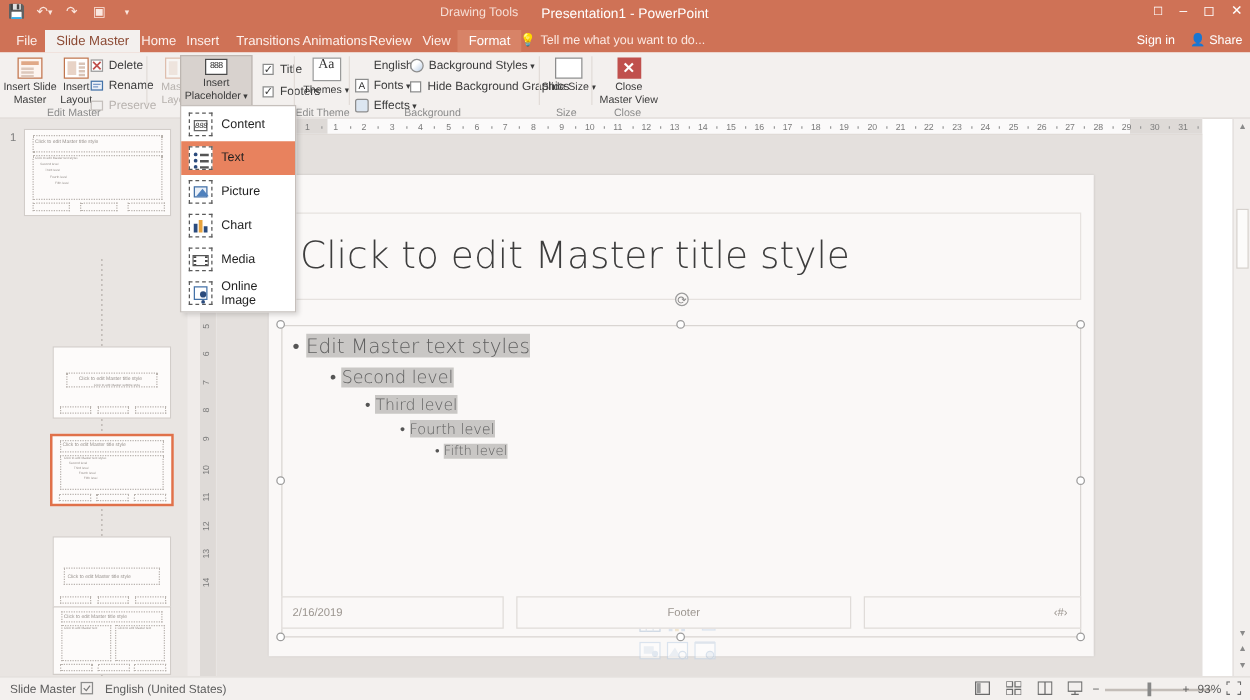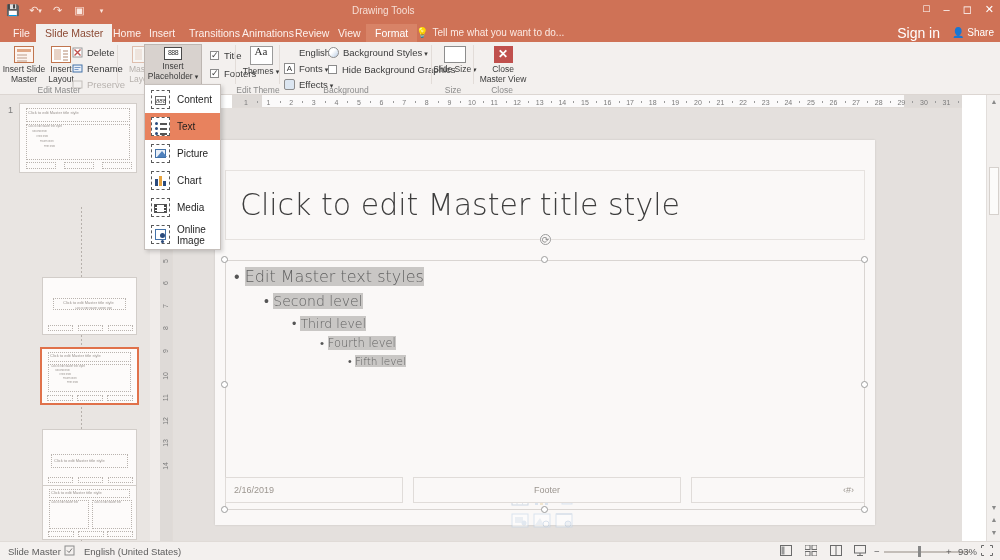--- a/index.html
+++ b/index.html
@@ -35,21 +35,21 @@
     position:absolute; top:0; height:18px; line-height:18px; padding:0 9px;
     font-size:10.5px; color:#fdf0ec; cursor:default; white-space:nowrap;
   }
   .tab.active{ background:#f3f0ee; color:#8c4a34; }
   .tab.ctx{ background:#d88367; color:#fff;}
   .tellme{
     position:absolute; left:416px; top:0; height:18px; line-height:18px;
     font-size:10px; color:#fce9e2; white-space:nowrap;
   }
   .tellme .bulb{ margin-right:4px; }
-  .signin{ position:absolute; right:60px; top:0; height:18px; line-height:18px; font-size:14px; color:#fff;}
+  .signin{ position:absolute; right:60px; top:0; height:18px; line-height:18px; font-size:10px; color:#fff;}
   .share{ position:absolute; right:6px; top:0; height:18px; line-height:18px; font-size:10px; color:#fff;}
   
   .ribbon{
     position:absolute; left:0; top:42px; width:1000px; height:53px;
     background:#f3f0ee; border-bottom:1px solid #dcd6d2;
   }
   .rgroup{ position:absolute; top:0; height:53px; }
   .rgroup .glabel{
     position:absolute; bottom:0px; width:100%; text-align:center;
     font-size:8.5px; color:#8a8a8a;
@@ -98,21 +98,21 @@
   .ic-fontA{width:11px;height:11px;border:1px solid #8d8d8d;background:#fff;font-size:8px;
      text-align:center;line-height:10px;color:#333;}
   .ic-effects{width:11px;height:11px;border:1px solid #8d8d8d;background:#dce6f1;border-radius:2px;}
   .ic-bgst{width:11px;height:11px;border:1px solid #8d8d8d;border-radius:50%;background:
      linear-gradient(135deg,#fff 40%,#b9cde5 100%);}
   .ic-size{width:22px;height:17px;border:1.5px solid #8d8d8d;background:#fff;}
   .ic-close{width:19px;height:17px;background:#c0504d;color:#fff;font-size:12px;font-weight:bold;
      text-align:center;line-height:17px;font-family:"Liberation Sans",sans-serif;}
   
   .ddmenu{
-    position:absolute; left:144px; top:84px; width:77px;
+    position:absolute; left:144px; top:84px; width:93px;
     background:#fff; border:1px solid #c6c0bc; z-index:60;
     box-shadow:2px 2px 4px rgba(0,0,0,.16); padding:1px 0;
   }
   .dditem{
     height:27px; display:flex; align-items:center; padding-left:6px; cursor:default;
     font-size:10px; color:#1f1f1f;
   }
   .dditem.sel{ background:#e8825e; }
   .ddico{ width:19px; height:19px; border:1px dashed #5a5a5a; background:#fff;
     margin-right:7px; position:relative; flex:none; overflow:hidden;}
@@ -231,20 +231,21 @@
 
 <div class="titlebar">
   <div class="qat">
     <span class="qat-ic">💾</span>
     <span class="qat-ic">↶<span style="font-size:7px">▾</span></span>
     <span class="qat-ic">↷</span>
     <span class="qat-ic">▣</span>
     <span class="qat-ic" style="font-size:7px">▾</span>
   </div>
   <div class="ctx-tab-title">Drawing Tools</div>
+  <div class="app-title">Presentation1 - PowerPoint</div>
   <div class="win-btns">
     <span style="font-size:9px">☐</span>
     <span>–</span>
     <span>◻</span>
     <span>✕</span>
   </div>
 </div>
 
 <div class="tabstrip">
   <div class="tab" style="left:4px">File</div>

